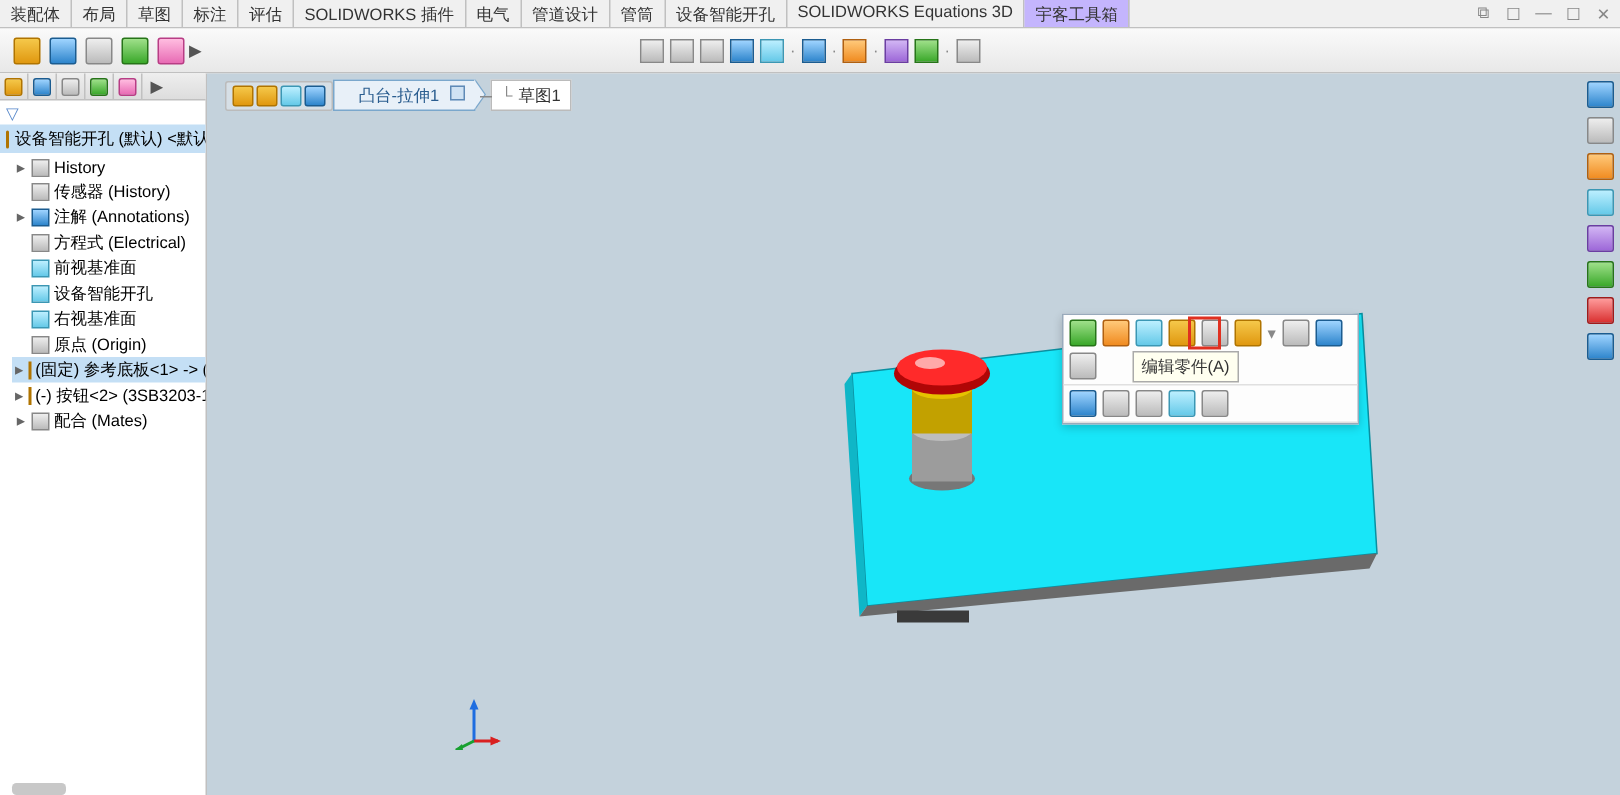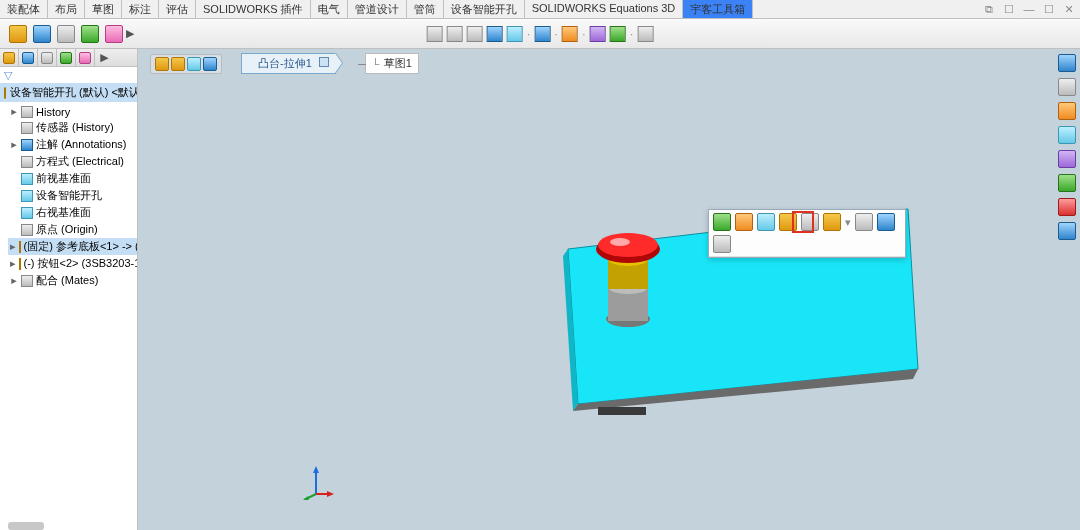--- a/index.html
+++ b/index.html
@@ -1,20 +1,20 @@
 <!DOCTYPE html>
 <html><head>
 <meta charset="utf-8">
 <style>
   * { margin: 0; padding: 0; box-sizing: border-box; }
   body { font-family: "Microsoft YaHei", sans-serif; font-size: 11px; width: 1080px; height: 530px; background: #fff; overflow: hidden; position: relative; }
   
   .top-tabs { display: flex; background: #f0f0f0; border-bottom: 1px solid #c0c0c0; height: 19px; }
   .top-tabs .tab { padding: 2px 7px; border-right: 1px solid #c0c0c0; cursor: pointer; white-space: nowrap; font-size: 11px; color: #333; }
-  .top-tabs .tab.active { background: #3b82f6; }
+  .top-tabs .tab.active { background: #c4b5fd; }
   
   .window-controls { position: absolute; right: 4px; top: 2px; display: flex; gap: 6px; }
   .window-controls div { width: 14px; height: 14px; display: flex; align-items: center; justify-content: center; color: #888; font-size: 11px; cursor: pointer; }
   
   .ribbon { height: 30px; background: linear-gradient(#fafafa,#e8e8e8); border-bottom: 1px solid #c0c0c0; display: flex; align-items: center; padding: 0 6px; }
   .ribbon .icon { width: 18px; height: 18px; margin: 0 3px; border-radius: 2px; display: inline-block; }
   .ribbon .arrow { color: #555; margin-right: 6px; }
   
   .heads-up { position: absolute; top: 26px; left: 50%; transform: translateX(-50%); display: flex; align-items: center; gap: 4px; }
   .heads-up .hud-icon { width: 16px; height: 16px; }
@@ -32,21 +32,21 @@
   .tree { padding: 2px 0 0 8px; }
   .tree-item { display: flex; align-items: center; gap: 3px; padding: 1px 2px; font-size: 11px; white-space: nowrap; overflow: hidden; cursor: pointer; }
   .tree-item .chev { width: 8px; text-align: center; color: #666; }
   .tree-item.selected { background: #c4dff5; }
   .tree-item .ti-icon { width: 12px; height: 12px; }
   
   .scrollbar { position: absolute; bottom: 0; left: 8px; width: 36px; height: 8px; background: #c8c8c8; border-radius: 3px; }
   
   .viewport { flex: 1; background: #c4d2dc; position: relative; }
   
-  .breadcrumb { position: absolute; top: 4px; left: 12px; display: flex; align-items: center; gap: 19px; }
+  .breadcrumb { position: absolute; top: 4px; left: 12px; display: flex; align-items: center; gap: 0; }
   .bc-icons { display: flex; gap: 2px; background: rgba(255,255,255,.3); padding: 2px 4px; border: 1px solid #bbb; border-radius: 2px; }
   .bc-pill { background: #e8f0f8; border: 1px solid #7aa7cc; padding: 2px 6px 2px 16px; font-size: 11px; color: #2a5d8f; position: relative; }
   .bc-pill::after { content:""; position:absolute; right:-7px; top:-1px; width:0; height:0; border-top:10px solid transparent; border-bottom:10px solid transparent; border-left:7px solid #e8f0f8; }
   .bc-pill::before { content:""; position:absolute; right:-8px; top:-1px; width:0; height:0; border-top:10px solid transparent; border-bottom:10px solid transparent; border-left:7px solid #7aa7cc; }
   .sk-chip { margin-left:10px; background:#fff; border:1px solid #bbb; padding:2px 6px; font-size:11px; color:#333; display:flex; align-items:center; gap:4px; position:relative; }
   .conn { position:absolute; left:-8px; top:50%; width:8px; height:1px; background:#888; }
   
   .right-tools { position: absolute; right: 4px; top: 54px; display:flex; flex-direction:column; gap:6px; }
   .right-tools .rt { width:18px; height:18px; border-radius:2px; }
   
@@ -253,20 +253,28 @@
         <span class="ctx-icon i-orange"></span>
         <span class="ctx-icon i-cyan"></span>
         <span class="ctx-icon i-gold"></span>
         <span class="ctx-icon i-gray"></span>
         <span class="ctx-icon i-gold"></span>
         <span style="color:#888">▾</span>
         <span class="ctx-icon i-gray"></span>
         <span class="ctx-icon i-blue"></span>
         <span class="ctx-icon i-gray"></span>
       </div>
+      <div class="ctx-row">
+        <span class="ctx-icon i-blue"></span>
+        <span class="ctx-icon i-gray"></span>
+        <span class="ctx-icon i-gray"></span>
+        <span class="ctx-icon i-cyan"></span>
+        <span class="ctx-icon i-gray"></span>
+        <div class="tooltip">编辑零件(A)</div>
+      </div>
       <div class="ctx-highlight"></div>
     </div>
 
     <svg class="triad">
       <line x1="18" y1="28" x2="18" y2="4" stroke="#1e6de0" stroke-width="2"></line>
       <polygon points="18,0 15,7 21,7" fill="#1e6de0"></polygon>
       <line x1="18" y1="28" x2="34" y2="28" stroke="#d92020" stroke-width="2"></line>
       <polygon points="36,28 29,25 29,31" fill="#d92020"></polygon>
       <line x1="18" y1="28" x2="6" y2="34" stroke="#18a030" stroke-width="2"></line>
       <polygon points="3,36 10,30 11,36" fill="#18a030"></polygon>

